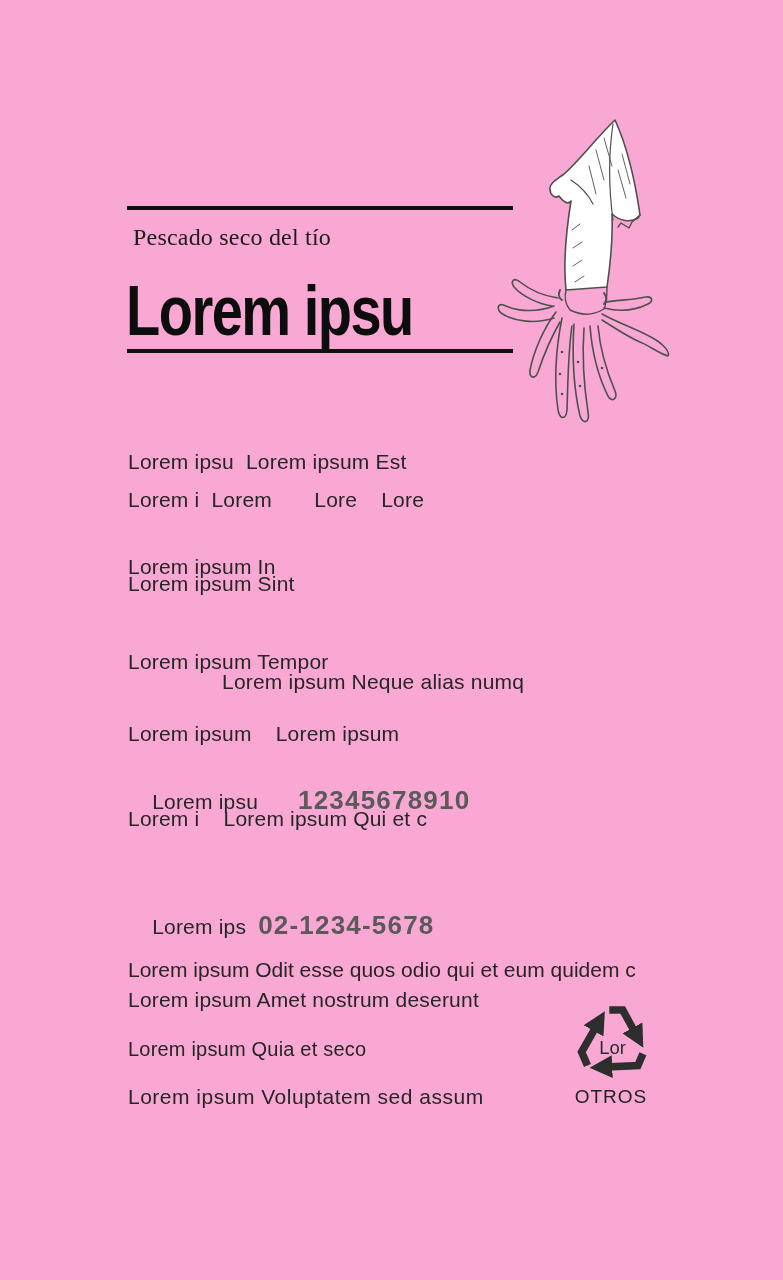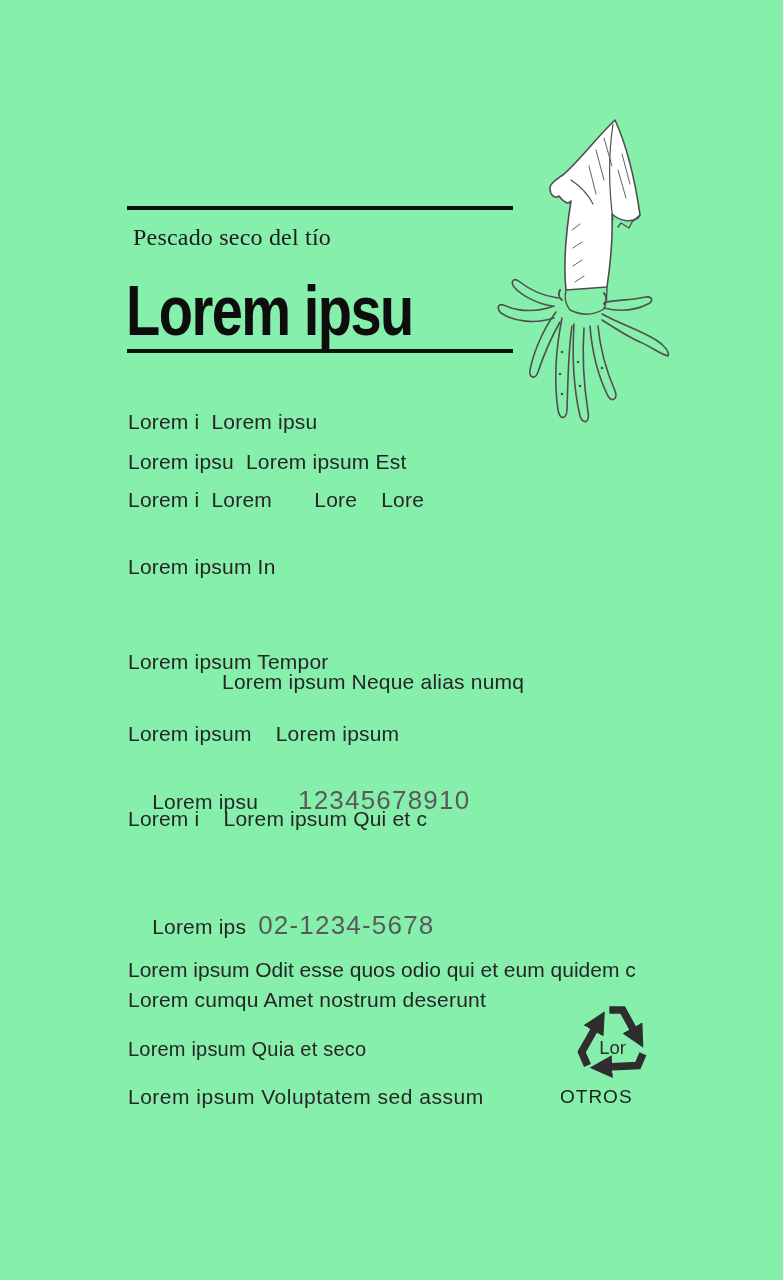--- a/index.html
+++ b/index.html
@@ -1,44 +1,44 @@
 <!DOCTYPE html>
 <html><head>
 <meta charset="utf-8">
 <style>
   html,body{margin:0;padding:0;background:#ffffff;}
   .page{
-    position:relative;width:783px;height:1280px;background:#86efac;
+    position:relative;width:783px;height:1280px;background:#f9a8d4;
     font-family:"Liberation Sans","DejaVu Sans",sans-serif;color:#2a2a2a;overflow:hidden;
   }
   .rule{position:absolute;left:127px;width:386px;height:4px;background:#0f0f0f;}
   .rule-top{top:206px;}
   .rule-bottom{top:349px;}
   .subtitle{
     position:absolute;left:133px;top:224px;
     font-family:"Liberation Serif","DejaVu Serif",serif;
     font-size:24px;color:#1c1c1c;letter-spacing:0.2px;
   }
   .title{
     position:absolute;left:126px;top:276px;margin:0;
     font-size:56px;font-weight:bold;letter-spacing:-1.5px;line-height:1;
     transform:scaleY(1.25);transform-origin:left top;color:#0d0d0d;white-space:pre;
   }
   .bl{
     position:absolute;left:128px;font-size:21px;line-height:26px;
     white-space:pre;letter-spacing:0.2px;color:#262626;
   }
   .num{
-    font-size:26px;font-weight:400;color:#5a5a5a;line-height:1;
+    font-size:26px;font-weight:700;color:#5a5a5a;line-height:1;
     letter-spacing:1.2px;
   }
   .squid{position:absolute;left:492px;top:112px;}
   .recycle{position:absolute;left:566px;top:1000px;}
   .recycle-caption{
-    position:absolute;left:560px;top:1086px;width:102px;
+    position:absolute;left:560px;top:1086px;width:102px;text-align:center;
     font-size:19px;letter-spacing:1px;color:#1f1f1f;
   }
 </style>
 </head>
 <body>
 
 <div class="page">
 
   <div class="rule rule-top"></div>
   <div class="subtitle">Pescado seco del tío</div>
@@ -83,37 +83,37 @@
         <circle cx="70" cy="240" r="1.3"></circle>
           <circle cx="68" cy="262" r="1.3"></circle>
           <circle cx="70" cy="282" r="1.3"></circle>
         <circle cx="86" cy="250" r="1.3"></circle>
           <circle cx="88" cy="274" r="1.3"></circle>
           <circle cx="110" cy="256" r="1.3"></circle>
       </g>
     </g>
   </svg>
 
-  <div class="bl" style="top:409px">Lorem i  Lorem ipsu</div>
   <div class="bl" style="top:449px">Lorem ipsu  Lorem ipsum Est</div>
   <div class="bl" style="top:487px">Lorem i  Lorem       Lore    Lore</div>
   <div class="bl" style="top:554px">Lorem ipsum In</div>
+  <div class="bl" style="top:571px">Lorem ipsum Sint</div>
   <div class="bl" style="top:649px">Lorem ipsum Tempor</div>
   <div class="bl" style="top:669px;left:222px">Lorem ipsum Neque alias numq</div>
   <div class="bl" style="top:721px">Lorem ipsum    Lorem ipsum</div>
   <div class="bl" style="top:761px">
     <span>Lorem ipsu</span><span class="num" style="margin-left:40px">12345678910</span>
   </div>
   <div class="bl" style="top:806px">Lorem i    Lorem ipsum Qui et c</div>
   <div class="bl" style="top:886px">
     <span>Lorem ips</span><span class="num" style="margin-left:12px">02-1234-5678</span>
   </div>
 
   <div class="bl" style="top:957px;letter-spacing:0">Lorem ipsum Odit esse quos odio qui et eum quidem c</div>
-  <div class="bl" style="top:987px">Lorem cumqu Amet nostrum deserunt</div>
+  <div class="bl" style="top:987px">Lorem ipsum Amet nostrum deserunt</div>
   <div class="bl" style="top:1036px;font-size:20px">Lorem ipsum Quia et seco</div>
   <div class="bl" style="top:1084px;letter-spacing:0.5px">Lorem ipsum Voluptatem sed assum</div>
 
   <svg class="recycle" width="90" height="84" viewBox="0 0 100 100" aria-hidden="true">
     <defs>
       <marker id="ah" viewBox="0 0 10 10" refX="5" refY="5" markerWidth="3" markerHeight="3" orient="auto">
         <path d="M0,0 L10,5 L0,10 Z" fill="#2e2e2e"></path>
       </marker>
     </defs>
     <g fill="none" stroke="#2e2e2e" stroke-width="9">

